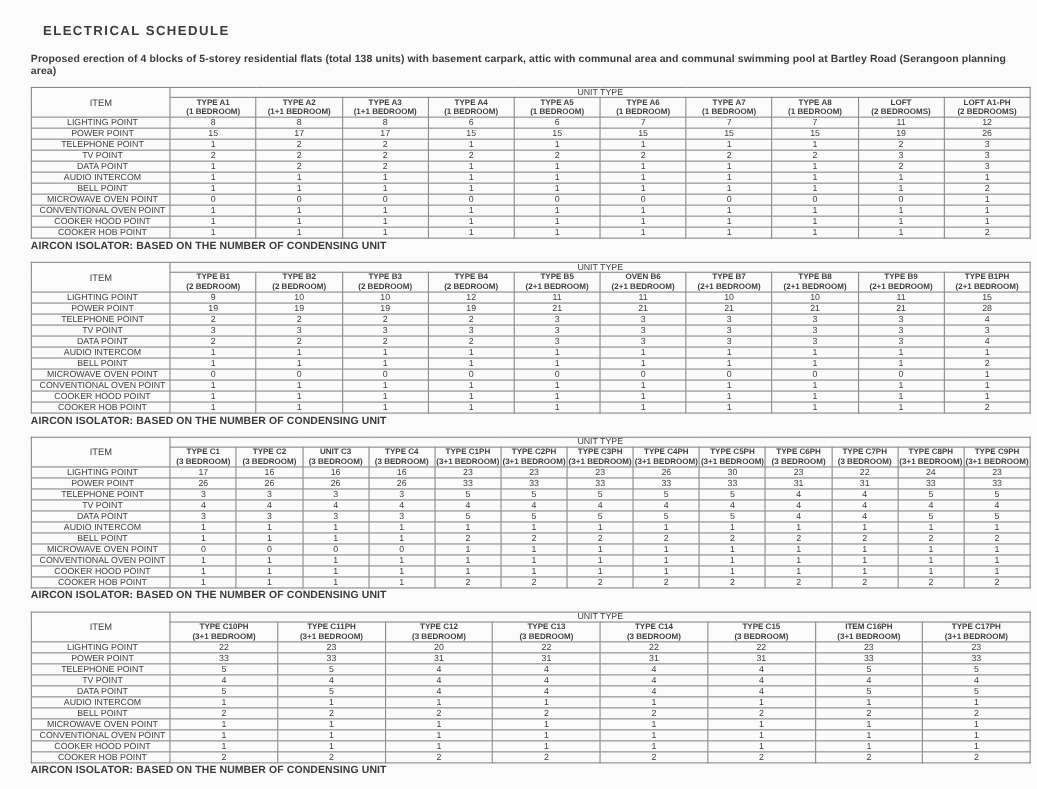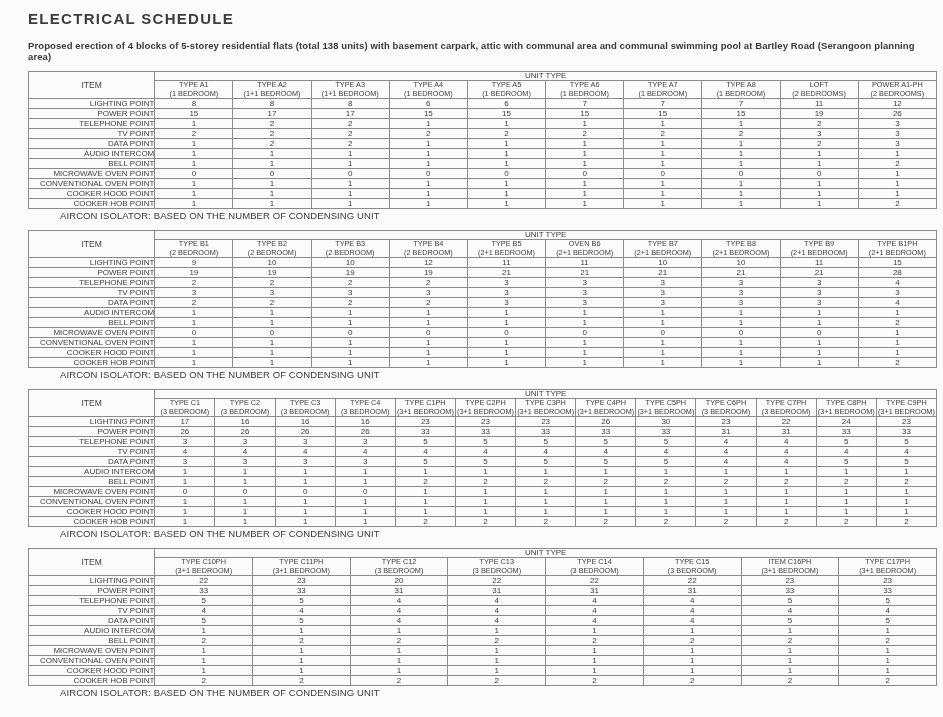--- a/index.html
+++ b/index.html
@@ -5,43 +5,43 @@
   html, body { margin: 0; padding: 0; }
   body {
     width: 943px; height: 717px;
     background: #fbfbfb;
     font-family: "Liberation Sans", sans-serif;
     color: #3a3a3a;
     overflow: hidden;
   }
   .page { padding: 10px 6px 0 28px; }
   .title {
-    font-size: 15px; font-weight: 700; letter-spacing: 1.3px;
-    color: #3d3d3d; margin: 0;
+    font-size: 12px; font-weight: 700; letter-spacing: 1.3px;
+    color: #3d3d3d; margin: 11px;
   }
   .subtitle {
     font-size: 9.5px; font-weight: 600; margin: 13px 0 8px 0;
     color: #3a3a3a; letter-spacing: 0.1px;
   }
   .tblock { margin-top: 9px; }
   table.sched { width: 100%; border-collapse: collapse; table-layout: fixed; }
   .sched th, .sched td {
     border: 1px solid #8a8a8a; padding: 0;
     text-align: center; vertical-align: middle; color: #404040;
     overflow: hidden; white-space: nowrap;
   }
   .item-h { width: 13.8%; font-size: 8.5px; font-weight: 400; }
   .unit-h { height: 8px; font-size: 8px; font-weight: 400; line-height: 8px; margin-top: 44px; }
-  .type-h { height: 17px; font-size: 7.3px; font-weight: 400; line-height: 8.2px; }
+  .type-h { height: 17px; font-size: 7.3px; font-weight: 700; line-height: 8.2px; }
   .sched tbody tr { height: 9px; }
   .sched tbody td { font-size: 8px; line-height: 9px; }
-  td.item { text-align: right; padding-left: 3px; }
+  td.item { text-align: center; padding-left: 3px; }
   .note {
-    font-size: 9.5px; font-weight: 400; margin-top: 1px;
-    letter-spacing: 0.1px; color: #3a3a3a; margin-left: 32px;
+    font-size: 9.5px; font-weight: 700; margin-top: 1px;
+    letter-spacing: 0.1px; color: #3a3a3a;
   }
 </style>
 </head>
 <body>
 
 <div class="page">
   <h1 class="title">ELECTRICAL SCHEDULE</h1>
   <p class="subtitle">Proposed erection of 4 blocks of 5-storey residential flats (total 138 units) with basement carpark, attic with communal area and communal swimming pool at Bartley Road (Serangoon planning area)</p>
   <div id="tables">
       <div class="tblock">
@@ -82,21 +82,21 @@
               </th>
               <th class="type-h">
                 <div>TYPE A8</div>
                 <div>(1 BEDROOM)</div>
               </th>
               <th class="type-h">
                 <div>LOFT</div>
                 <div>(2 BEDROOMS)</div>
               </th>
               <th class="type-h">
-                <div>POWER A1-PH</div>
+                <div>LOFT A1-PH</div>
                 <div>(2 BEDROOMS)</div>
               </th>
             </tr>
           </thead>
           <tbody>
             <tr>
               <td class="item">LIGHTING POINT</td>
               <td>8</td>
               <td>8</td>
               <td>8</td>
@@ -450,21 +450,21 @@
             <tr>
               <th class="type-h">
                 <div>TYPE C1</div>
                 <div>(3 BEDROOM)</div>
               </th>
               <th class="type-h">
                 <div>TYPE C2</div>
                 <div>(3 BEDROOM)</div>
               </th>
               <th class="type-h">
-                <div>TYPE C3</div>
+                <div>UNIT C3</div>
                 <div>(3 BEDROOM)</div>
               </th>
               <th class="type-h">
                 <div>TYPE C4</div>
                 <div>(3 BEDROOM)</div>
               </th>
               <th class="type-h">
                 <div>TYPE C1PH</div>
                 <div>(3+1 BEDROOM)</div>
               </th>

